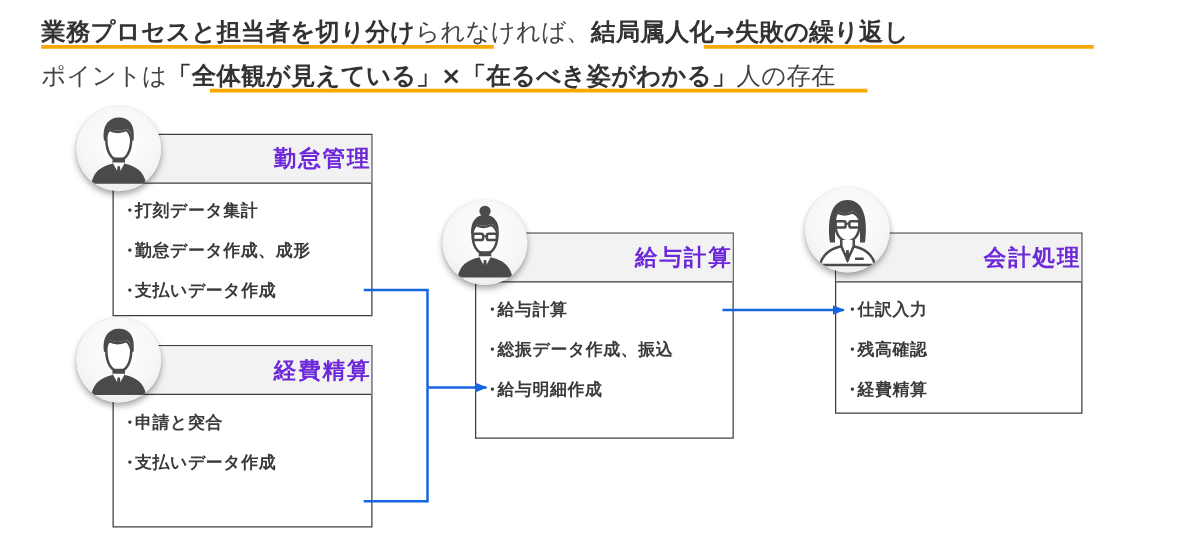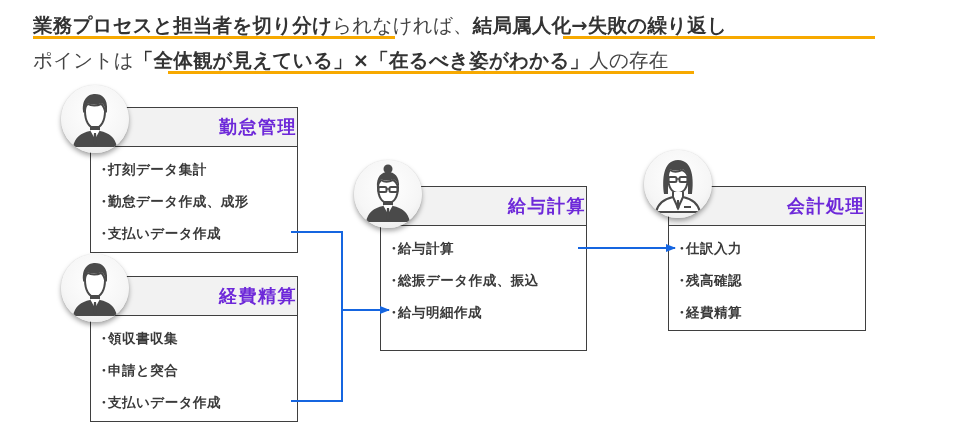--- a/index.html
+++ b/index.html
@@ -47,21 +47,20 @@
     <li>勤怠データ作成、成形</li>
     <li>支払いデータ作成</li>
   </ul>
 </div>
 
 <div class="box" style="left:90px; top:276px; width:208px; height:146px;">
   <div class="box-head">
       <span>経費精算</span>
     </div>
   <ul class="items">
-    <li>領収書収集</li>
     <li>申請と突合</li>
     <li>支払いデータ作成</li>
   </ul>
 </div>
 
 <div class="box" style="left:380px; top:186px; width:207px; height:165px;">
   <div class="box-head">
       <span>給与計算</span>
     </div>
   <ul class="items">

